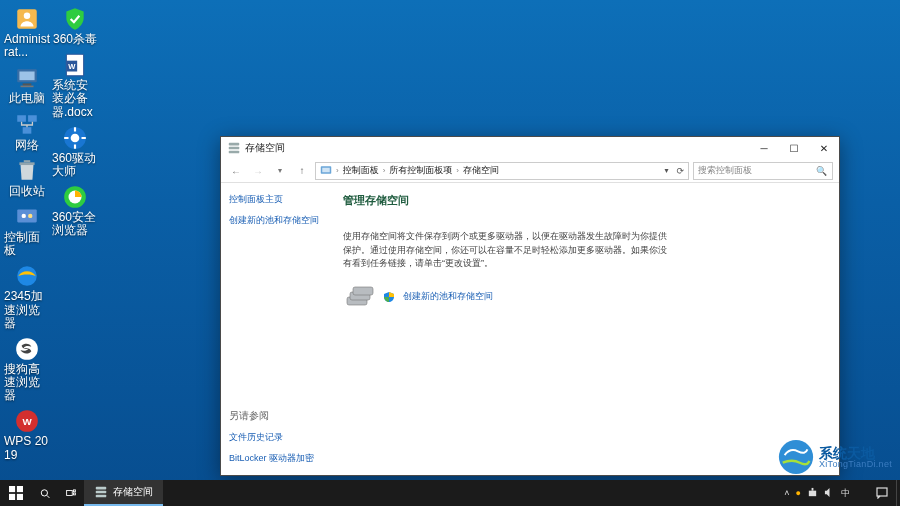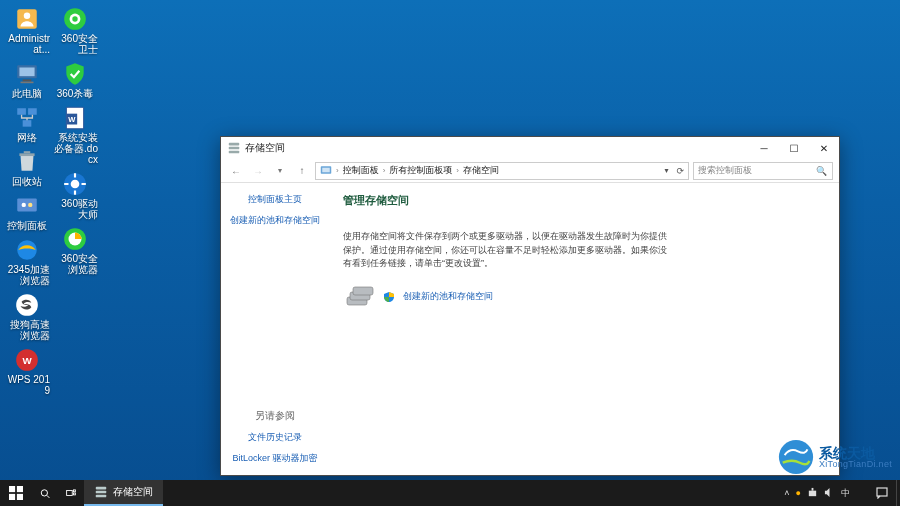--- a/index.html
+++ b/index.html
@@ -2,40 +2,40 @@
 <html><head>
 <meta charset="utf-8">
 <style>
   * { box-sizing: border-box; margin: 0; padding: 0; font-family: "Microsoft YaHei", "Segoe UI", sans-serif; }
   body { width: 900px; height: 506px; overflow: hidden; background: linear-gradient(180deg, #0d6fb8 0%, #0a5fa6 40%, #074d8f 100%); position: relative; }
   .desktop { position: absolute; inset: 0; }
   .desktop-icons { position: absolute; left: 4px; top: 4px; display: flex; flex-direction: row; gap: 2px; }
   .icon-col { display: flex; flex-direction: column; gap: 2px; }
   .dicon { width: 46px; display: flex; flex-direction: column; align-items: center; gap: 1px; padding: 2px 0; cursor: pointer; }
   .dicon .glyph { width: 26px; height: 26px; display: flex; align-items: center; justify-content: center; }
-  .dicon .label { color: #fff; font-size: 10px; text-align: right; line-height: 1.1; text-shadow: 0 1px 2px rgba(0,0,0,.6); word-break: break-all; }
+  .dicon .label { color: #fff; font-size: 12px; text-align: left; line-height: 1.1; text-shadow: 0 1px 2px rgba(0,0,0,.6); word-break: break-all; }
   
   .window { position: absolute; left: 220px; top: 136px; width: 620px; height: 340px; background: #fff; border: 1px solid #4a4a4a; display: flex; flex-direction: column; box-shadow: 0 4px 20px rgba(0,0,0,.4); }
   .titlebar { height: 22px; display: flex; align-items: center; padding: 0 0 0 6px; }
   .titlebar .ticon { width: 14px; height: 14px; margin-right: 4px; }
   .titlebar .ttitle { font-size: 10px; color: #222; flex: 1; }
   .wbtns { display: flex; height: 100%; }
   .wbtn { width: 30px; display: flex; align-items: center; justify-content: center; color: #222; font-size: 10px; }
   .navbar { height: 24px; display: flex; align-items: center; gap: 4px; padding: 0 6px; border-bottom: 1px solid #e0e0e0; }
   .navarrow { width: 18px; height: 18px; display: flex; align-items: center; justify-content: center; color: #777; font-size: 10px; }
   .navup { width: 18px; height: 18px; display: flex; align-items: center; justify-content: center; color: #555; font-size: 10px; }
   .addrbar { flex: 1; height: 18px; border: 1px solid #ccc; display: flex; align-items: center; padding: 0 4px; gap: 4px; font-size: 9px; color: #333; }
   .addrbar .sep { color: #888; font-size: 8px; }
   .addrbar .crumb { color: #222; }
   .addrdrop { margin-left: auto; color: #555; font-size: 8px; }
   .refresh { color: #555; font-size: 9px; }
   .searchbox { width: 140px; height: 18px; border: 1px solid #ccc; display: flex; align-items: center; padding: 0 4px; font-size: 9px; color: #888; }
   .searchbox .sicon { color: #888; font-size: 9px; margin-left: auto; }
   .body { flex: 1; display: flex; }
-  .sidebar { width: 108px; border-right: none; padding: 10px 8px; display: flex; flex-direction: column; gap: 8px; font-size: 9px; align-items: center; }
+  .sidebar { width: 108px; border-right: none; padding: 10px 8px; display: flex; flex-direction: column; gap: 8px; font-size: 9px; }
   .sidebar .home { color: #1a5fb4; }
   .sidebar .link { color: #1a5fb4; }
   .sidebar .spacer { flex: 1; }
   .sidebar .seealso { color: #666; font-size: 10px; margin-top: auto; }
   .sidebar .ref { color: #1a5fb4; font-size: 9px; }
   .content { flex: 1; padding: 10px 14px; font-size: 10px; color: #333; position: relative; }
   .content h3 { color: #1f5c3f; font-size: 11px; font-weight: 600; margin-bottom: 22px; }
   .content .desc { font-size: 9px; color: #444; line-height: 1.5; max-width: 330px; }
   .action { display: flex; align-items: center; gap: 8px; margin-top: 12px; }
   .action .aimg { width: 32px; height: 28px; }
@@ -140,30 +140,20 @@
               <text x="12" y="16" font-size="9" text-anchor="middle" fill="#fff" font-weight="bold">W</text>
             </svg>
           </span>
           <span class="label">WPS 2019</span>
         </div>
       </div>
     <div class="icon-col" id="col2">
         <div class="dicon">
           <span class="glyph">
             <svg viewBox="0 0 24 24">
-              <circle cx="12" cy="12" r="10" fill="#2ecc40"></circle>
-              <circle cx="12" cy="12" r="5" fill="#fff"></circle>
-              <circle cx="12" cy="12" r="2.5" fill="#2ecc40"></circle>
-            </svg>
-          </span>
-          <span class="label">360安全卫士</span>
-        </div>
-        <div class="dicon">
-          <span class="glyph">
-            <svg viewBox="0 0 24 24">
               <path d="M12 2l8 3v6c0 5-4 9-8 11-4-2-8-6-8-11V5z" fill="#2ecc40"></path>
               <path d="M8 12l3 3 5-6" stroke="#fff" stroke-width="2" fill="none"></path>
             </svg>
           </span>
           <span class="label">360杀毒</span>
         </div>
         <div class="dicon">
           <span class="glyph">
             <svg viewBox="0 0 24 24">
               <rect x="4" y="2" width="16" height="20" rx="1" fill="#fff"></rect>

